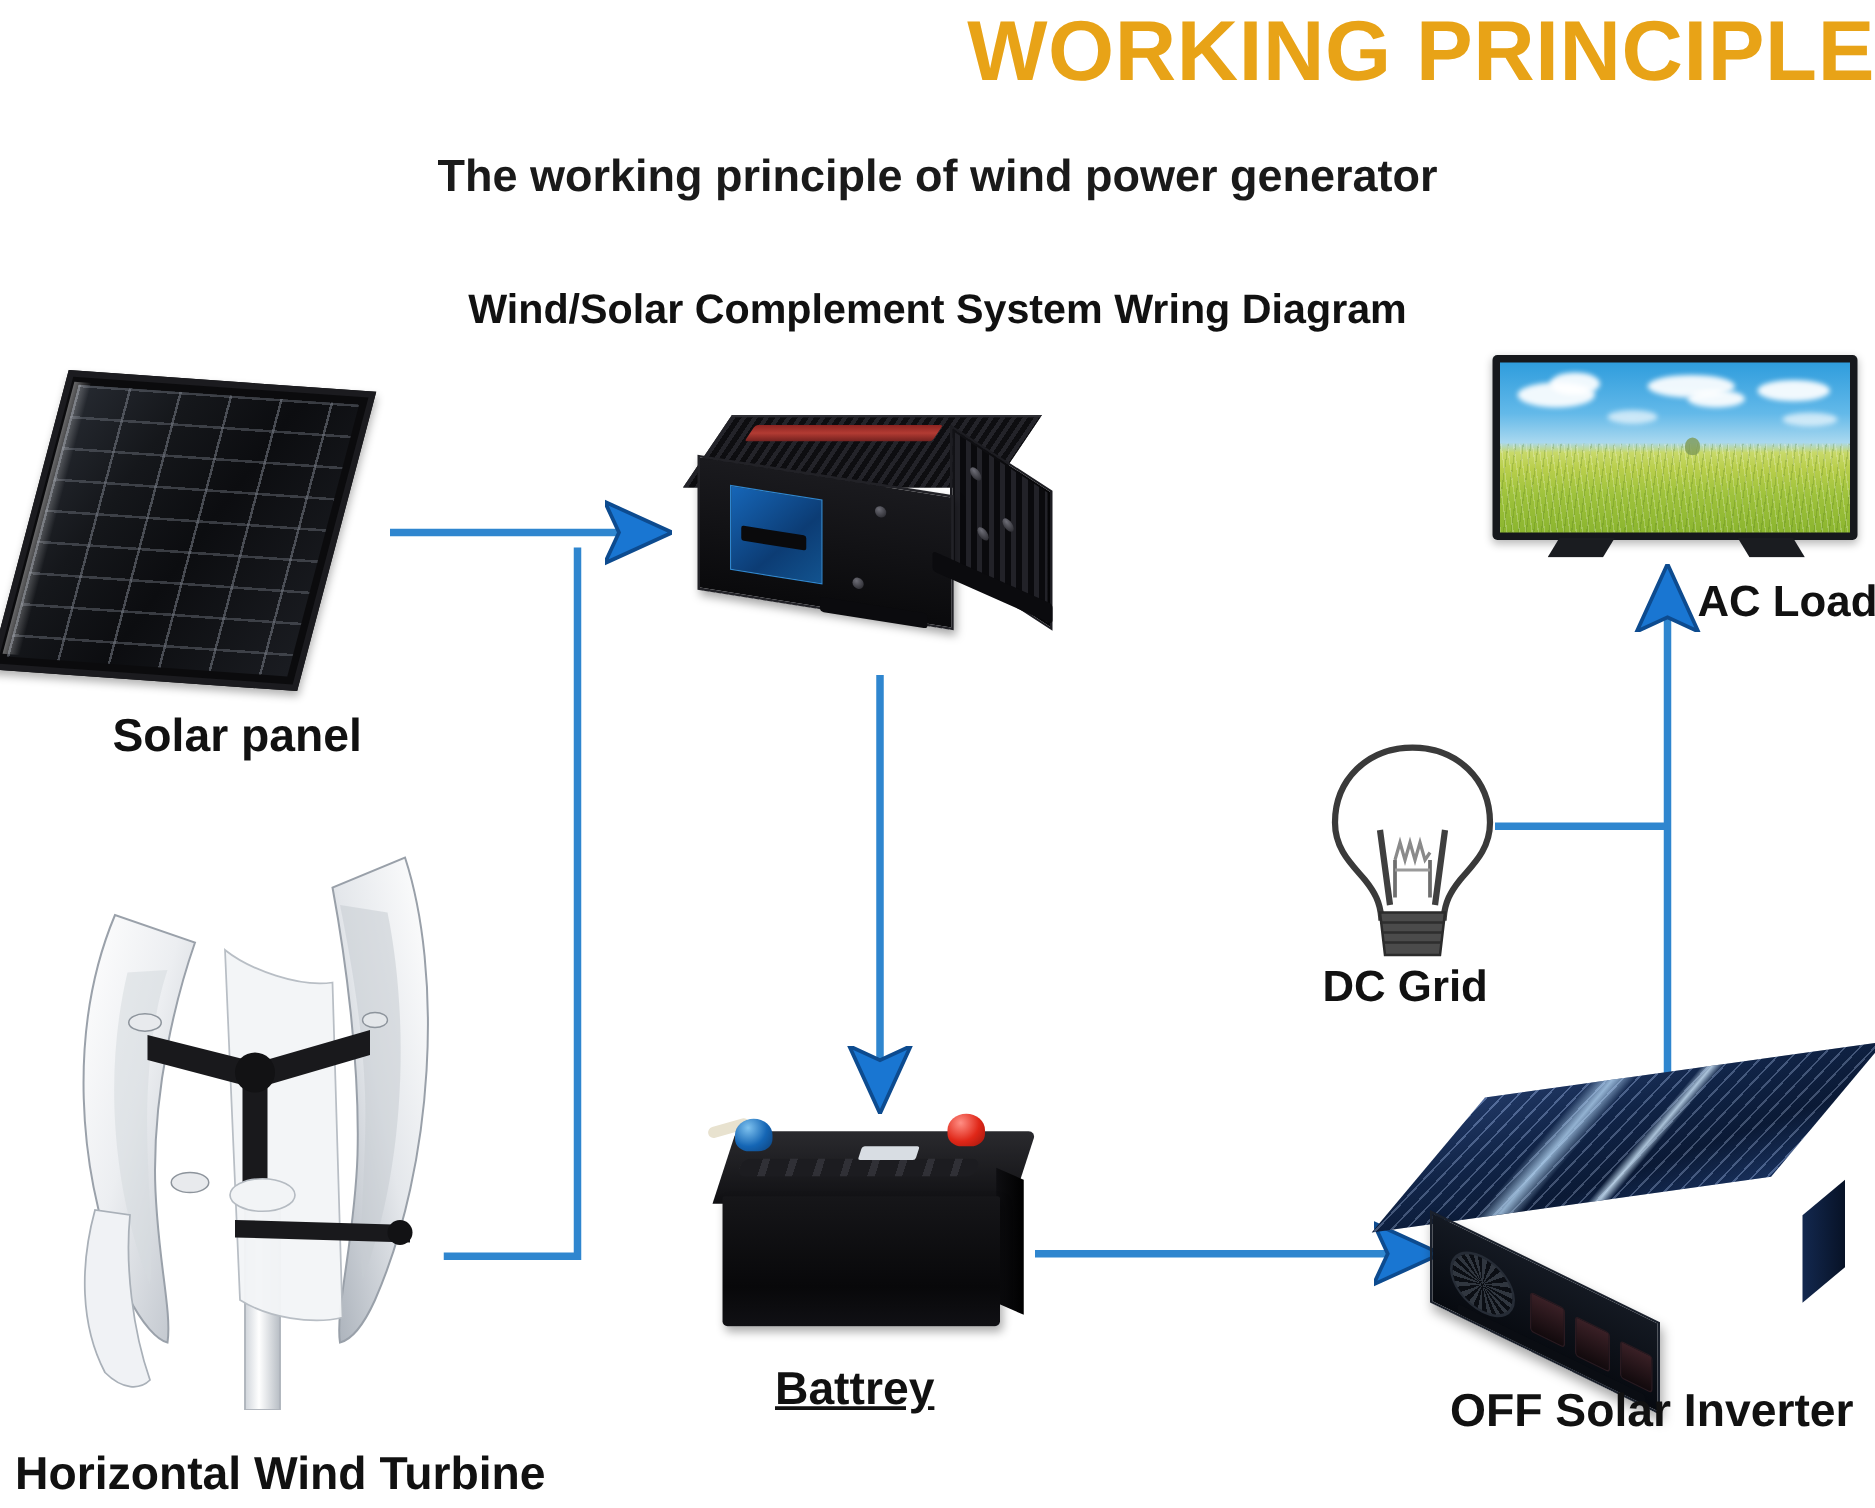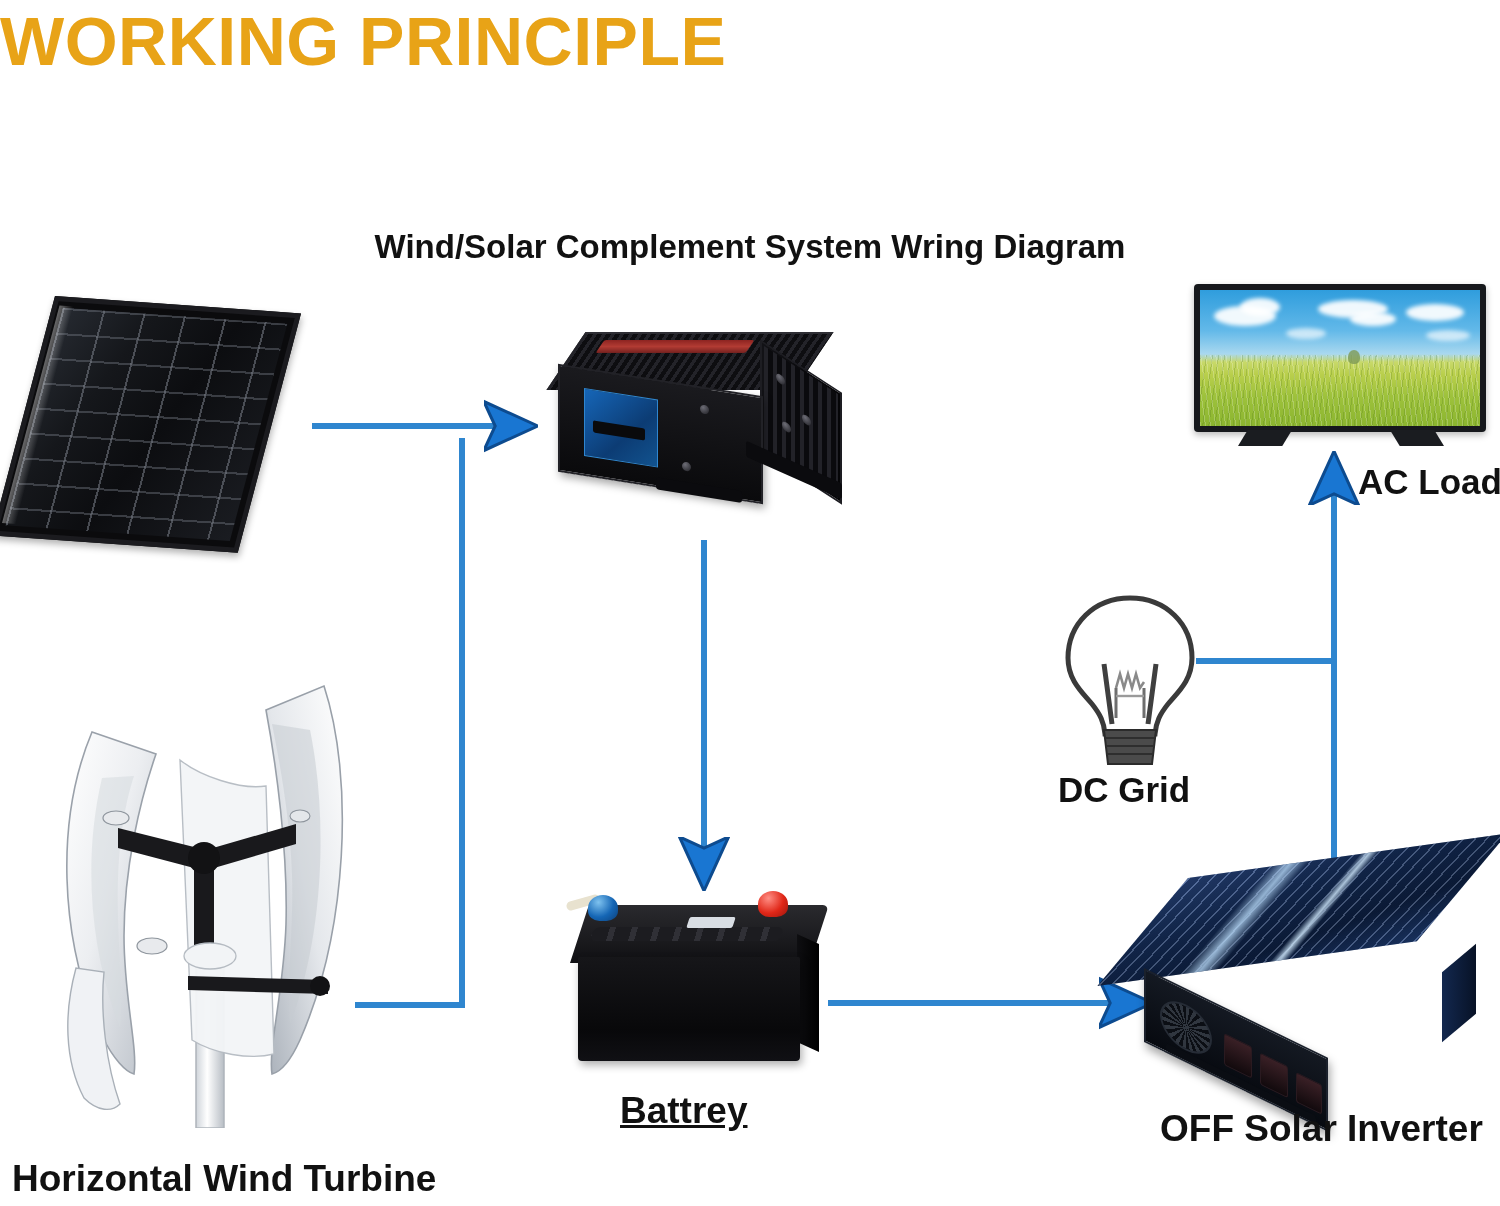--- a/index.html
+++ b/index.html
@@ -7,21 +7,21 @@
     width:1500px;height:1206px;
     background:#ffffff;
     font-family:"Liberation Sans", sans-serif;
     overflow:hidden;
   }
   #stage{position:relative;width:1500px;height:1206px;background:#fff;}
 
   
   .title{
     position:absolute;left:0;top:2px;width:1500px;
-    text-align:left;
+    text-align:right;
     font-size:68px;font-weight:bold;letter-spacing:0.5px;
     color:#e8a317;
     font-family:"Liberation Sans", sans-serif;
   }
   .subtitle{
     position:absolute;left:0;top:120px;width:1500px;
     text-align:center;font-size:36px;font-weight:bold;color:#1a1a1a;
   }
   .subtitle2{
     position:absolute;left:0;top:228px;width:1500px;
@@ -235,20 +235,21 @@
 
   
   #turbine{position:absolute;left:28px;top:668px;width:360px;height:460px;}
 </style>
 </head>
 <body>
 
 <div id="stage">
 
   <div class="title">WORKING PRINCIPLE</div>
+  <div class="subtitle">The working principle of wind power generator</div>
   <div class="subtitle2">Wind/Solar Complement System Wring Diagram</div>
 
   <svg id="wires" viewBox="0 0 1500 1206">
     <defs>
       <marker id="ah" markerWidth="9" markerHeight="9" refX="7.2" refY="4.5" orient="auto">
         <path d="M0,0.4 L9,4.5 L0,8.6 L1.9,4.5 Z" fill="#1976d2" stroke="#0d4b8f" stroke-width="0.5"></path>
       </marker>
     </defs>
 
     <g>
@@ -275,20 +276,21 @@
       <path d="M1196,661 L1334,661" stroke="#2f86cf" stroke-width="6" fill="none"></path>
     </g>
   </svg>
 
   <div id="solar-panel">
     <div class="panel-body">
       <div class="panel-grid"></div>
       <div class="panel-gloss"></div>
     </div>
   </div>
+  <div class="lbl" id="lbl-solar">Solar panel</div>
 
   <div id="controller">
     <div class="ctrl-top">
       <div class="ctrl-fins"></div>
     </div>
     <div class="ctrl-redstripe"></div>
     <div class="ctrl-side">
       <div class="ctrl-sidefins"></div>
       <div class="scr" style="left:14px;top:20px;"></div>
       <div class="scr" style="left:40px;top:44px;"></div>

